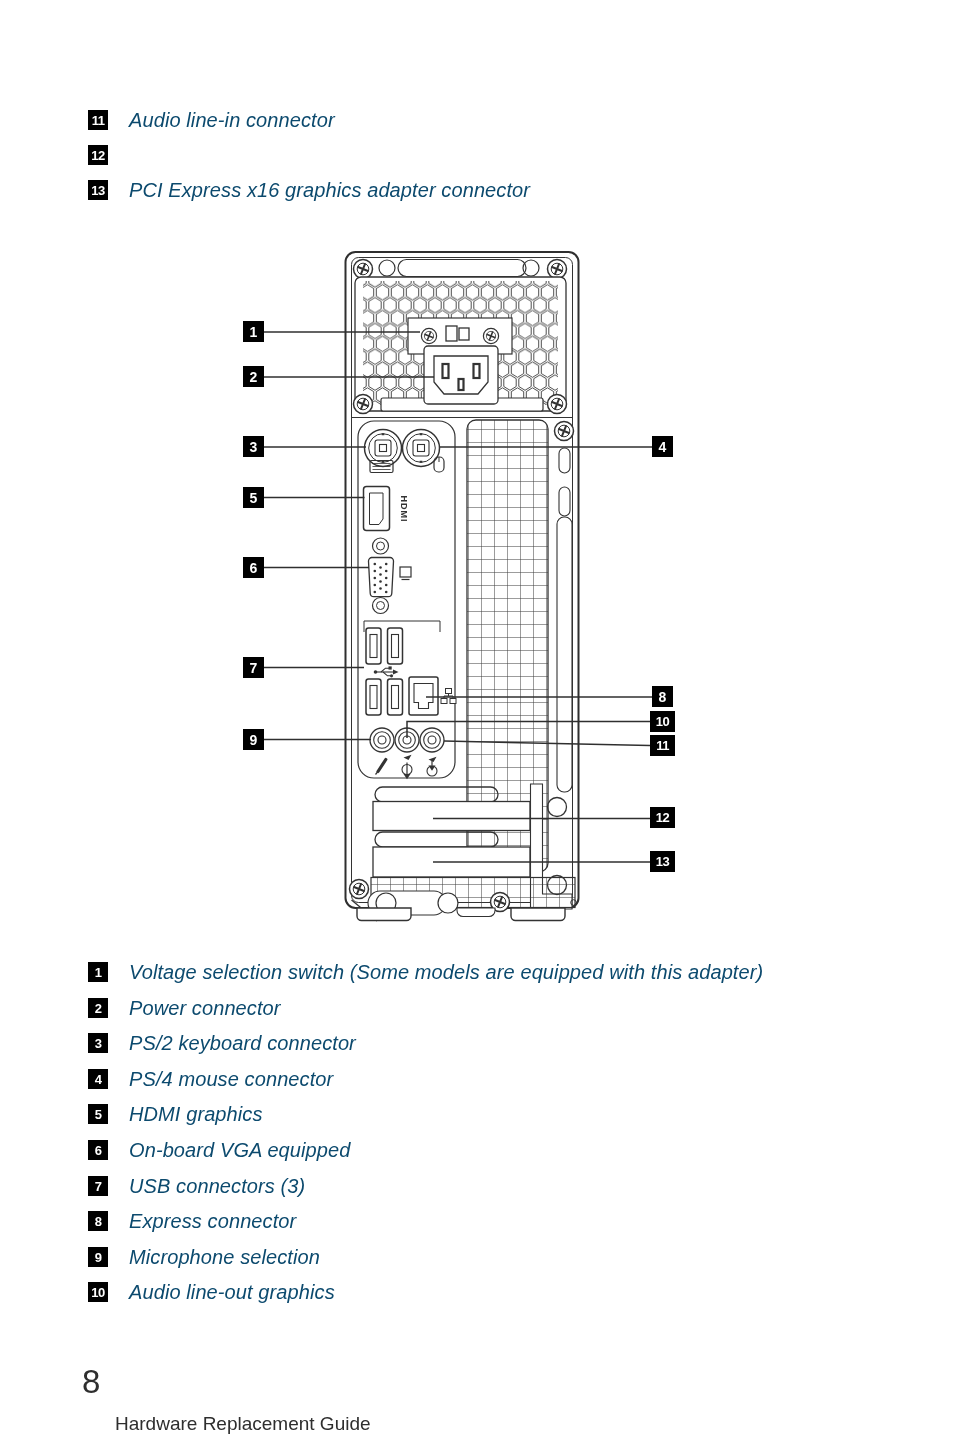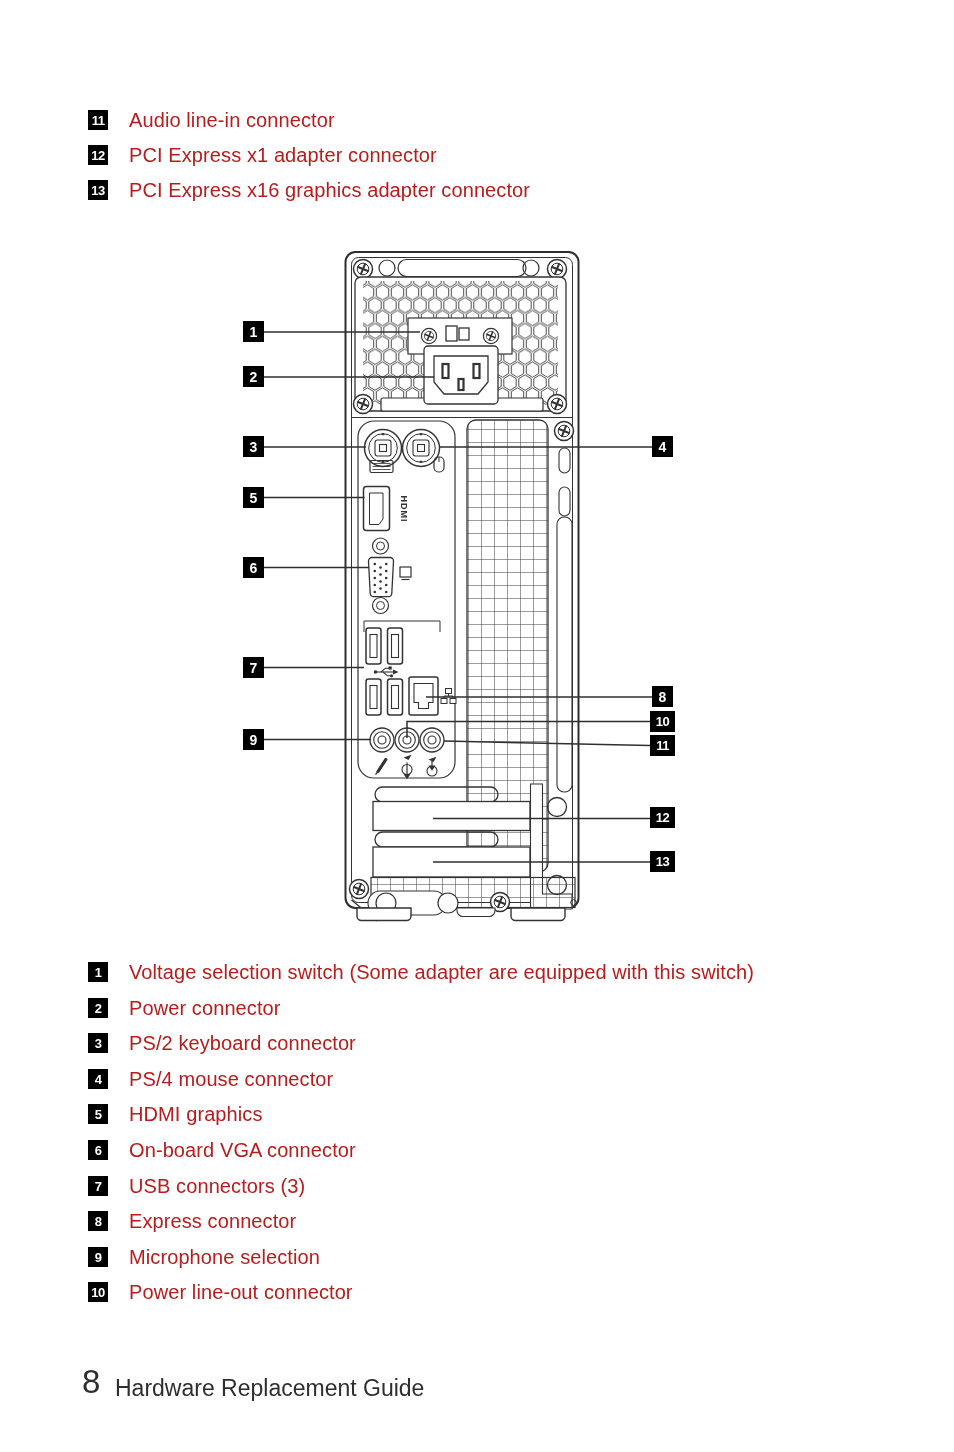--- a/index.html
+++ b/index.html
@@ -6,41 +6,40 @@
   body{
     width:954px;height:1452px;background:#ffffff;position:relative;overflow:hidden;
     font-family:"Liberation Sans","DejaVu Sans",sans-serif;color:#363636;
   }
   .row{position:absolute;left:88px;display:flex;align-items:flex-start;}
   .badge{
     background:#000;color:#fff;min-width:20px;height:20px;box-sizing:border-box;
     font-size:13px;font-weight:bold;letter-spacing:-0.5px;padding:0 2px;
     display:flex;align-items:center;justify-content:center;
   }
-  .row .lbl{margin-left:21px;font-size:20px;line-height:21px;white-space:nowrap;letter-spacing:0.1px;color:#b91c1c;}
+  .row .lbl{margin-left:21px;font-size:20px;line-height:21px;white-space:nowrap;letter-spacing:0.1px;color:#0c4a6e;font-style:italic;}
   .callout{
     position:absolute;background:#000;color:#fff;width:21px;height:21px;
     font-size:14px;font-weight:bold;display:flex;align-items:center;justify-content:center;
   }
   .callout.wide{width:25px;font-size:13px;letter-spacing:-0.5px;}
   svg.fig{position:absolute;left:0;top:0;}
   .pagenum{position:absolute;left:82px;top:1365px;font-size:33px;line-height:1;color:#2e2e2e;}
-  .foottitle{position:absolute;left:115px;top:1377px;font-size:23px;line-height:1;color:#2e2e2e;}
+  .foottitle{position:absolute;left:115px;top:1414px;font-size:19px;line-height:1;color:#2e2e2e;}
 </style>
 </head>
 <body>
 
 <div>
   <div class="row" style="top:110px">
     <span class="badge">11</span>
     <span class="lbl">Audio line-in connector</span>
   </div>
   <div class="row" style="top:145px">
     <span class="badge">12</span>
-    <span class="lbl">PCI Express x1 adapter connector</span>
   </div>
   <div class="row" style="top:180px">
     <span class="badge">13</span>
     <span class="lbl">PCI Express x16 graphics adapter connector</span>
   </div>
 </div>
 
 <svg class="fig" width="954" height="1452" viewBox="0 0 954 1452">
   <defs>
     <pattern id="hex" width="15" height="25.8" patternUnits="userSpaceOnUse">
@@ -296,56 +295,56 @@
   <div class="callout" style="left:243px;top:729px">9</div>
   <div class="callout wide" style="left:650px;top:711px">10</div>
   <div class="callout wide" style="left:650px;top:735px">11</div>
   <div class="callout wide" style="left:650px;top:807px">12</div>
   <div class="callout wide" style="left:650px;top:851px">13</div>
 </div>
 
 <div>
   <div class="row" style="top:962px">
     <span class="badge">1</span>
-    <span class="lbl">Voltage selection switch (Some adapter are equipped with this switch)</span>
+    <span class="lbl">Voltage selection switch (Some models are equipped with this adapter)</span>
   </div>
   <div class="row" style="top:998px">
     <span class="badge">2</span>
     <span class="lbl">Power connector</span>
   </div>
   <div class="row" style="top:1033px">
     <span class="badge">3</span>
     <span class="lbl">PS/2 keyboard connector</span>
   </div>
   <div class="row" style="top:1069px">
     <span class="badge">4</span>
     <span class="lbl">PS/4 mouse connector</span>
   </div>
   <div class="row" style="top:1104px">
     <span class="badge">5</span>
     <span class="lbl">HDMI graphics</span>
   </div>
   <div class="row" style="top:1140px">
     <span class="badge">6</span>
-    <span class="lbl">On-board VGA connector</span>
+    <span class="lbl">On-board VGA equipped</span>
   </div>
   <div class="row" style="top:1176px">
     <span class="badge">7</span>
     <span class="lbl">USB connectors (3)</span>
   </div>
   <div class="row" style="top:1211px">
     <span class="badge">8</span>
     <span class="lbl">Express connector</span>
   </div>
   <div class="row" style="top:1247px">
     <span class="badge">9</span>
     <span class="lbl">Microphone selection</span>
   </div>
   <div class="row" style="top:1282px">
     <span class="badge">10</span>
-    <span class="lbl">Power line-out connector</span>
+    <span class="lbl">Audio line-out graphics</span>
   </div>
 </div>
 
 <div>
   <div class="pagenum">8</div>
   <div class="foottitle">Hardware Replacement Guide</div>
 </div>
 
 </body></html>

